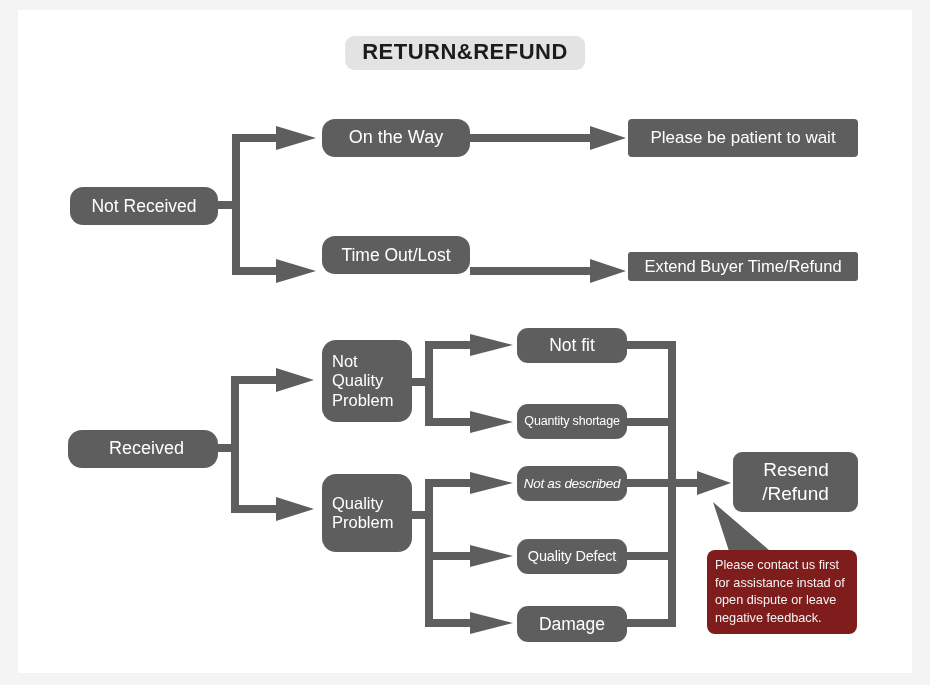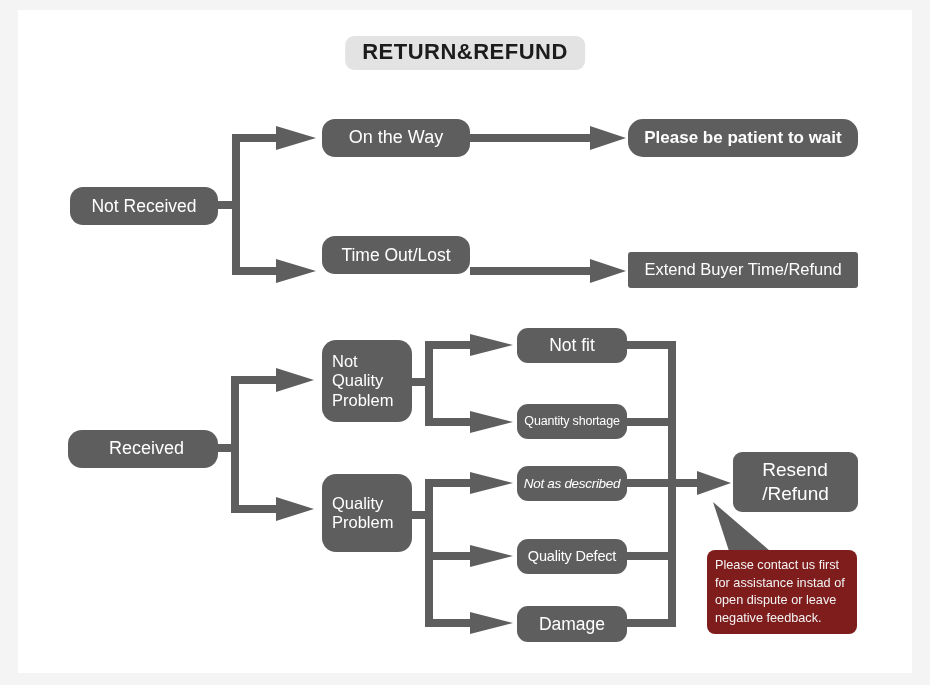--- a/index.html
+++ b/index.html
@@ -17,29 +17,29 @@
   .connectors { position: absolute; left: 0; top: 0; width: 930px; height: 685px; }
   .title {
     position: absolute; left: 465px; top: 36px; transform: translateX(-50%);
     background: #e3e3e3; color: #1c1c1c;
     font-size: 22px; font-weight: 700; letter-spacing: 0.5px;
     padding: 3px 17px 5px 17px; border-radius: 9px; white-space: nowrap;
   }
   .node {
     position: absolute; background: #5e5e5e; color: #ffffff;
     display: flex; align-items: center; justify-content: center;
-    text-align: left; border-radius: 11px; white-space: pre-line;
+    text-align: right; border-radius: 11px; white-space: pre-line;
     line-height: 1.18; box-sizing: border-box;
   }
   .node.left-text { justify-content: flex-start; text-align: left; padding-left: 10px; border-radius: 14px; }
   .n-not-received   { left: 70px;  top: 187px; width: 148px; height: 38px; font-size: 17.5px; border-radius: 13px; }
   .n-on-the-way     { left: 322px; top: 119px; width: 148px; height: 38px; font-size: 18px;   border-radius: 13px; }
-  .n-please-wait    { left: 628px; top: 119px; width: 230px; height: 38px; font-size: 17px;   border-radius: 15px; font-weight: bold; }
+  .n-please-wait    { left: 628px; top: 119px; width: 230px; height: 38px; font-size: 17px;   border-radius: 4px; }
   .n-time-out-lost  { left: 322px; top: 236px; width: 148px; height: 38px; font-size: 17.5px; border-radius: 13px; }
-  .n-extend-refund  { left: 628px; top: 252px; width: 230px; height: 36px; font-size: 16.5px; border-radius: 3px; }
+  .n-extend-refund  { left: 628px; top: 252px; width: 230px; height: 29px; font-size: 16.5px; border-radius: 3px; }
   .n-received       { left: 68px;  top: 430px; width: 150px; height: 38px; font-size: 18px;   border-radius: 14px; padding-left: 7px; }
   .n-not-quality    { left: 322px; top: 340px; width: 90px;  height: 82px; font-size: 16.5px; }
   .n-quality        { left: 322px; top: 474px; width: 90px;  height: 78px; font-size: 16.5px; }
   .n-not-fit        { left: 517px; top: 328px; width: 110px; height: 35px; font-size: 17.5px; }
   .n-qty-shortage   { left: 517px; top: 404px; width: 110px; height: 35px; font-size: 12.5px; letter-spacing: -0.2px; }
   .n-not-described  { left: 517px; top: 466px; width: 110px; height: 35px; font-size: 13.5px; letter-spacing: -0.3px; font-style: italic; }
   .n-quality-defect { left: 517px; top: 539px; width: 110px; height: 35px; font-size: 14.5px; letter-spacing: -0.2px; }
   .n-damage         { left: 517px; top: 606px; width: 110px; height: 36px; font-size: 17.5px; }
   .n-resend         { left: 733px; top: 452px; width: 125px; height: 60px; font-size: 19px; border-radius: 9px; line-height: 1.25; }
   .callout {

